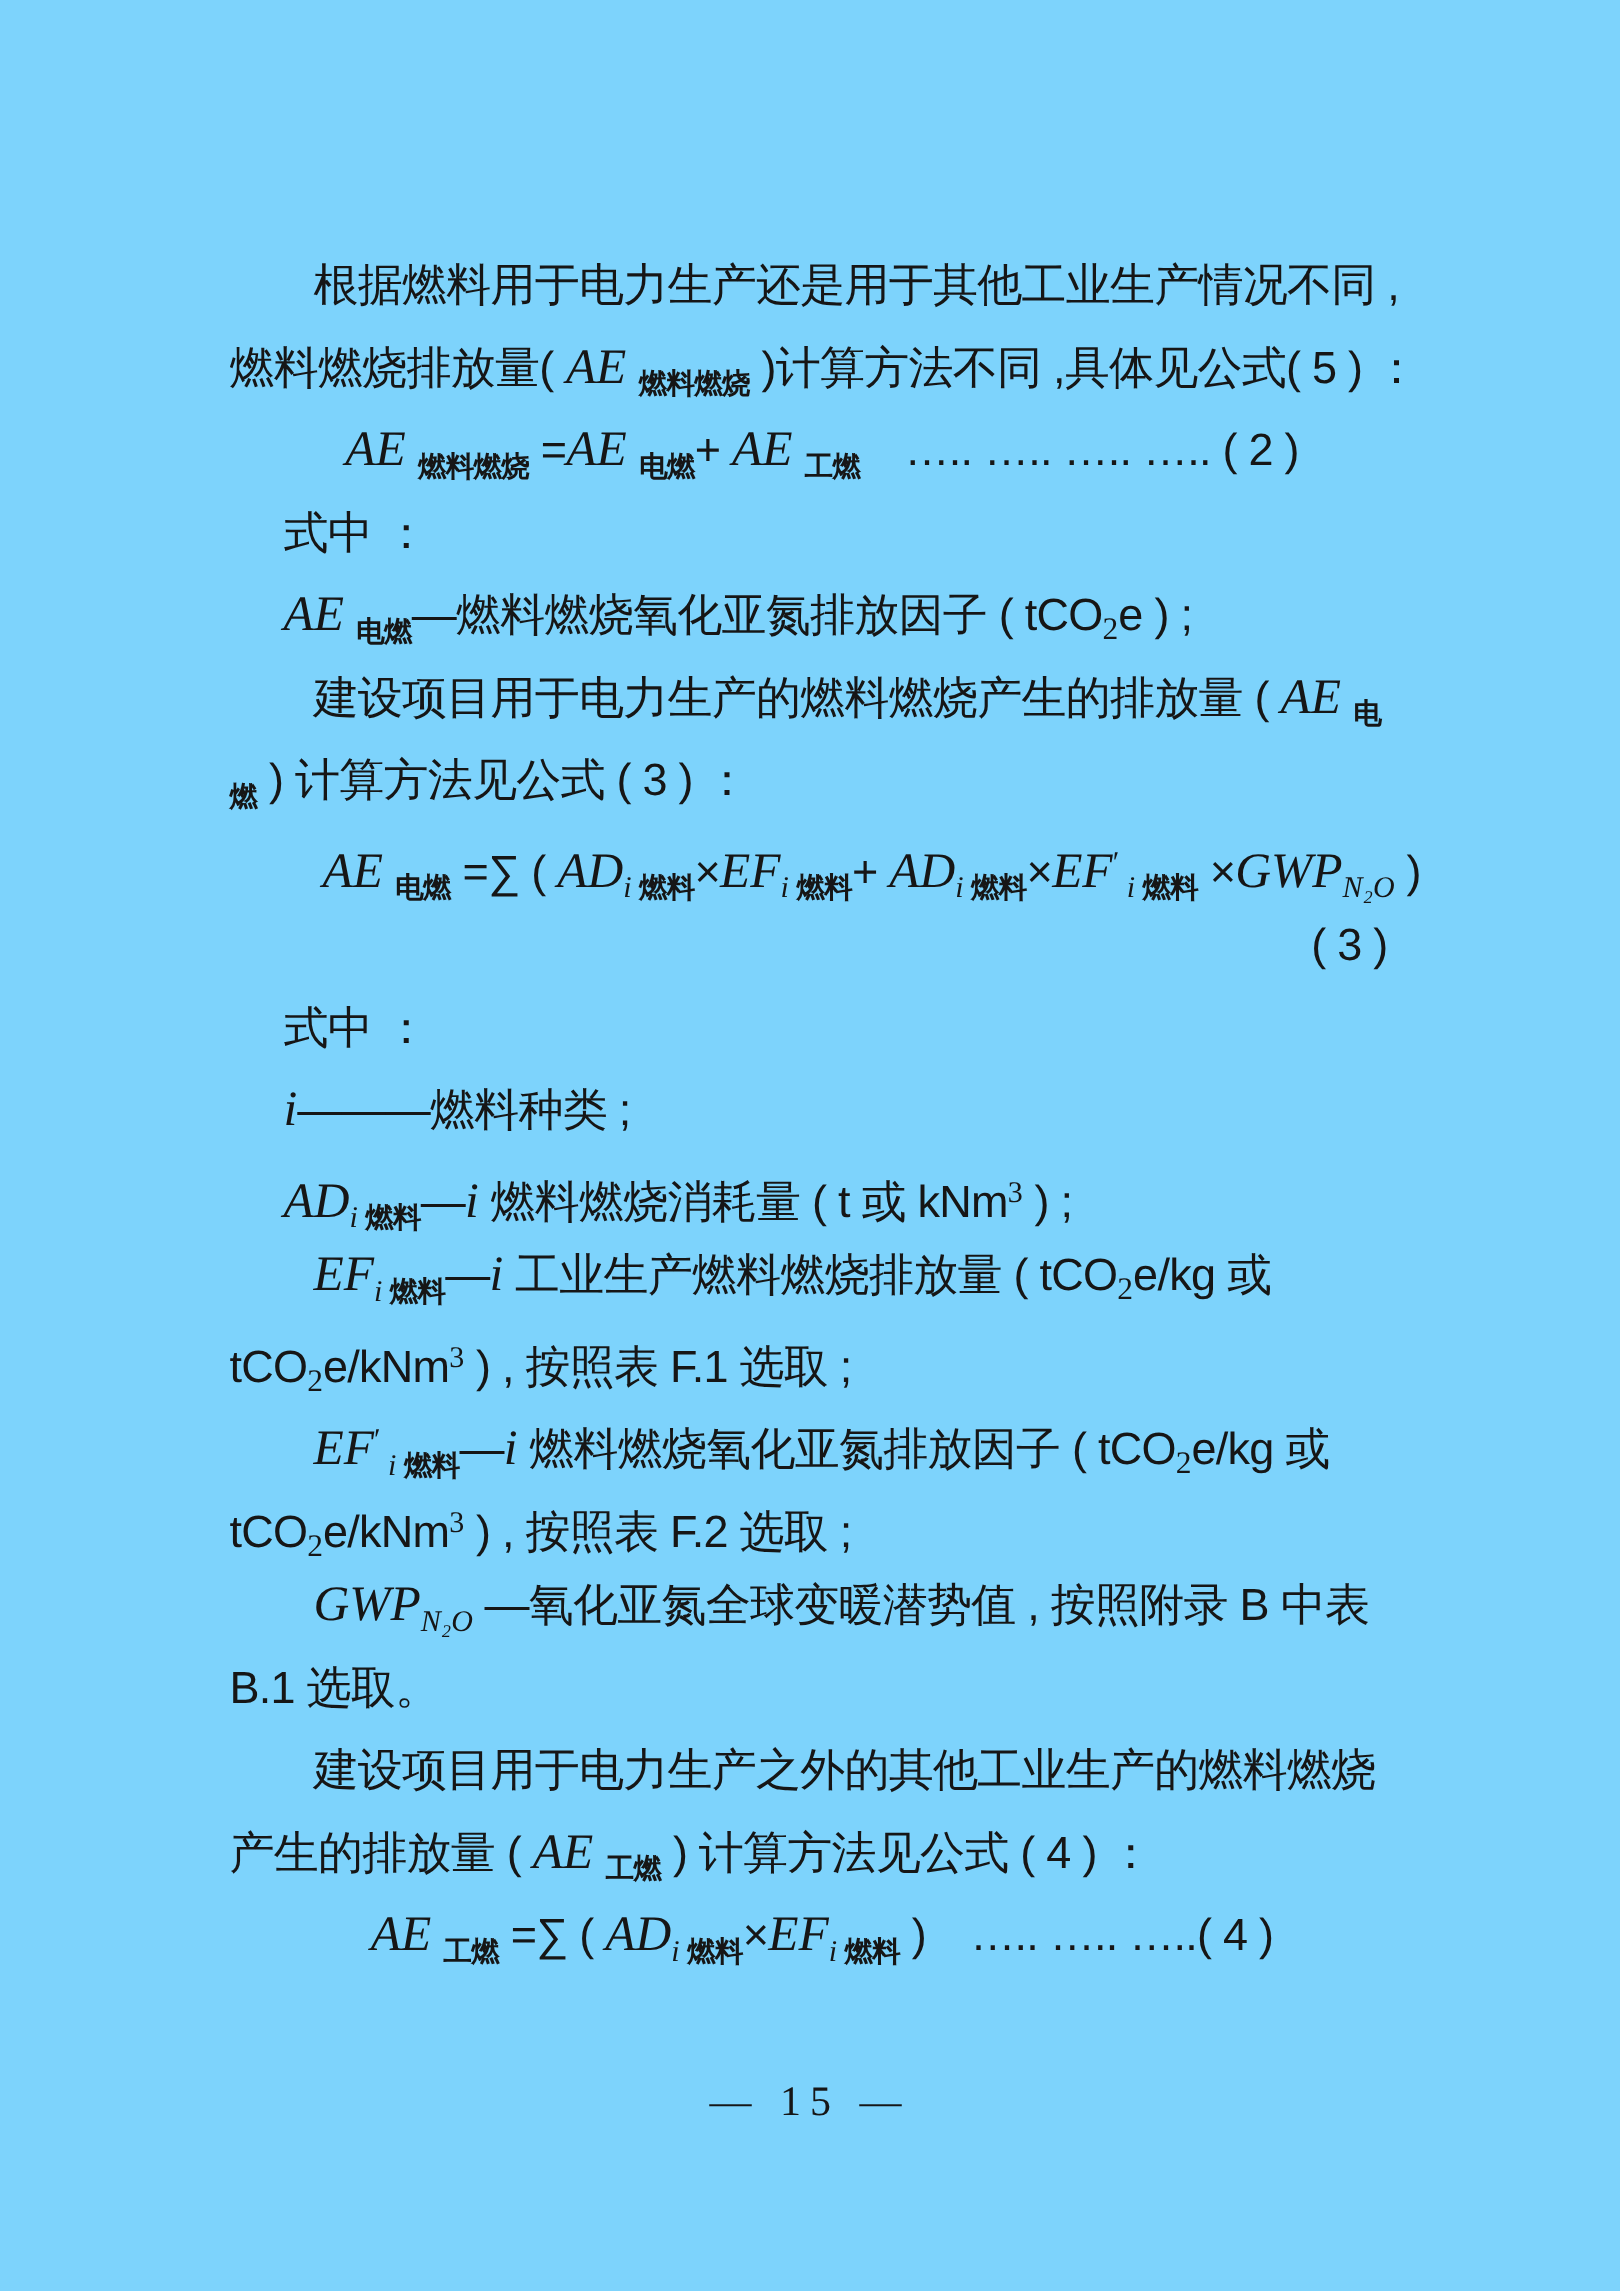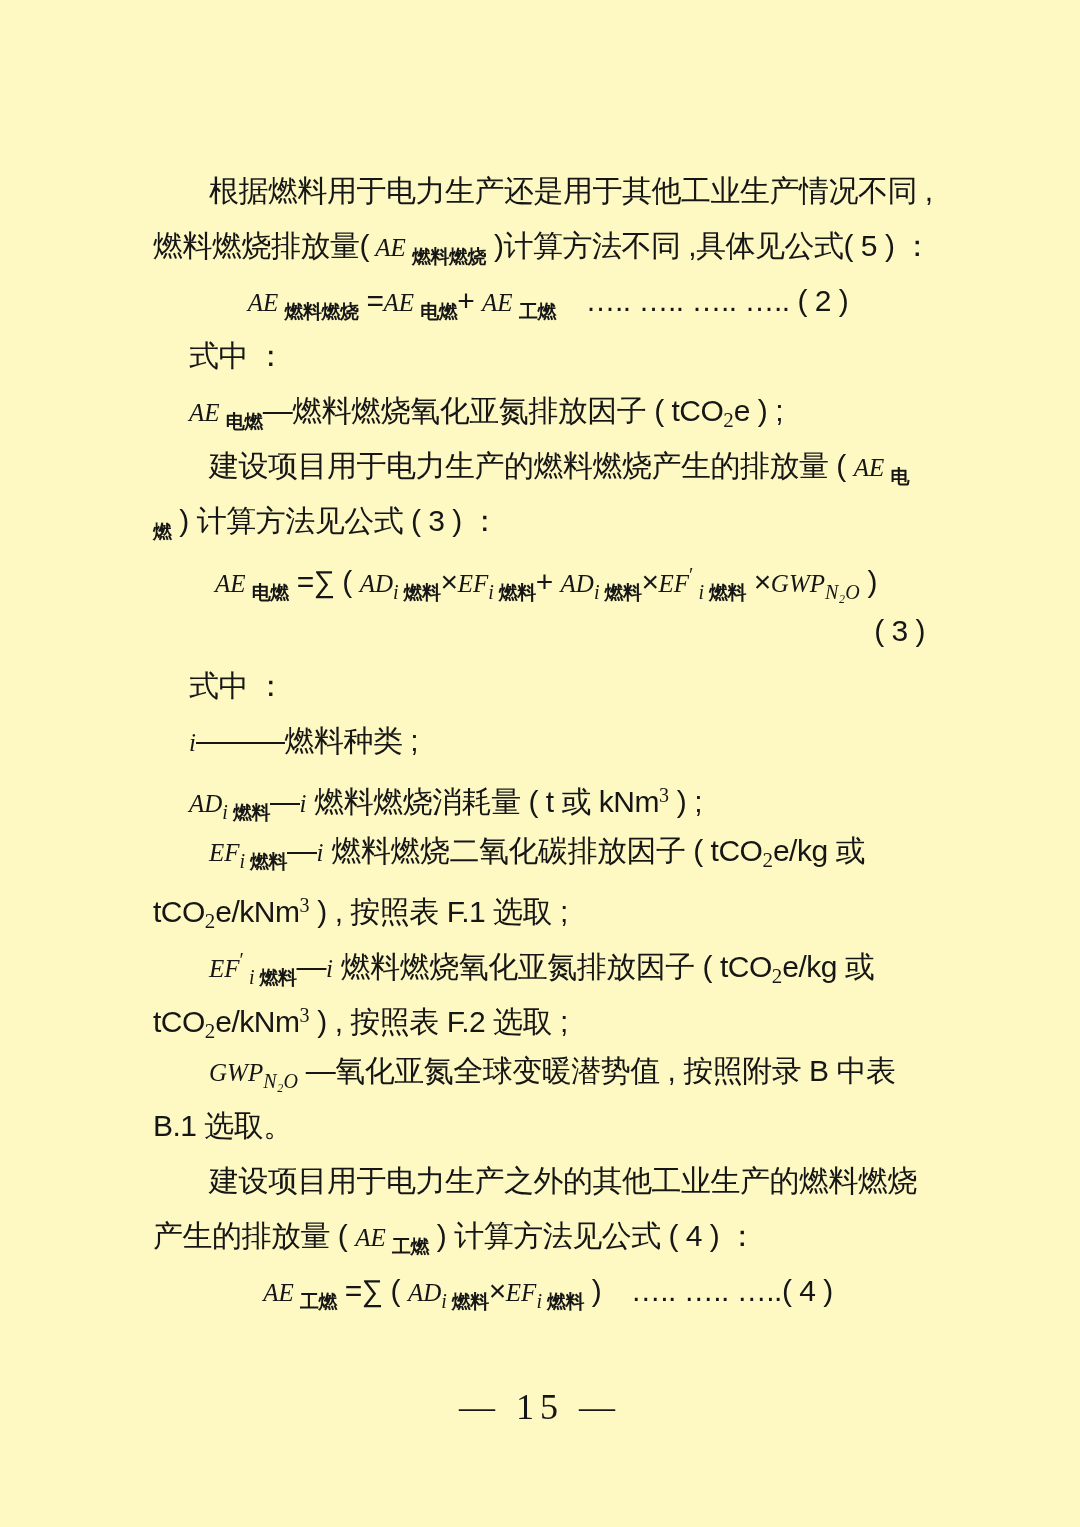--- a/index.html
+++ b/index.html
@@ -1,20 +1,20 @@
 <!DOCTYPE html>
 <html><head>
 <meta charset="utf-8">
 <style>
   html,body{margin:0;padding:0;background:#e8e8e8;}
   .page{
     position:relative;
     width:1080px;height:1527px;
     margin:0 auto;
-    background:#fef9c3;
+    background:#7dd3fc;
     color:#161616;
     overflow:hidden;
     font-family:"Liberation Serif", serif;
   }
   .content{
     position:absolute;
     left:153px;
     top:163px;
     width:790px;
   }
@@ -38,21 +38,21 @@
     letter-spacing:-0.5px;
   }
   .cnb{
     font-family:"Liberation Sans", sans-serif;
     font-weight:400;
     letter-spacing:-0.5px;
   }
   .it{
     font-family:"Liberation Serif", serif;
     font-style:italic;
-    font-size:25px;
+    font-size:33px;
   }
   .sub{
     font-family:"Liberation Serif", serif;
     font-size:21px;
     vertical-align:-6px;
   }
   .sup{
     font-family:"Liberation Serif", serif;
     font-size:20px;
     vertical-align:10px;
@@ -76,21 +76,21 @@
     font-size:19px;
     vertical-align:-7px;
     letter-spacing:-0.5px;
   }
   .page-number{
     position:absolute;
     top:1386px;
     left:0;
     width:100%;
     text-align:center;
-    font-size:36px;
+    font-size:28px;
     font-family:"Liberation Serif", serif;
     letter-spacing:6px;
     color:#161616;
   }
 </style>
 </head>
 <body>
 
 <div class="page">
   <div class="content">
@@ -99,21 +99,21 @@
       <div class="line f-center"><span class="it">AE </span><span class="subcn">燃料燃烧</span><span class="cn"> =</span><span class="it">AE </span><span class="subcn">电燃</span><span class="cn">+ </span><span class="it">AE </span><span class="subcn">工燃</span><span class="cn">　….. ….. ….. ….. ( 2 )</span></div>
       <div class="line def"><span class="cn">式中 ：</span></div>
       <div class="line def"><span class="it">AE </span><span class="subcn">电燃</span><span class="cn">—燃料燃烧氧化亚氮排放因子 ( tCO</span><span class="sub">2</span><span class="cn">e ) ;</span></div>
       <div class="line indent"><span class="cn">建设项目用于电力生产的燃料燃烧产生的排放量 ( </span><span class="it">AE </span><span class="subcn">电</span></div>
       <div class="line flush"><span class="subcn">燃</span><span class="cn"> ) 计算方法见公式 ( 3 ) ：</span></div>
       <div class="line f-left"><span class="it">AE </span><span class="subcn">电燃</span><span class="cn"> =∑ ( </span><span class="it">AD</span><span class="subit">i </span><span class="subcn">燃料</span><span class="cn">×</span><span class="it">EF</span><span class="subit">i </span><span class="subcn">燃料</span><span class="cn">+ </span><span class="it">AD</span><span class="subit">i </span><span class="subcn">燃料</span><span class="cn">×</span><span class="it">EF</span><span class="sup">′</span><span class="subit"> i </span><span class="subcn">燃料</span><span class="cn"> ×</span><span class="it">GWP</span><span class="subit">N₂O</span><span class="cn"> )</span></div>
       <div class="line f-right"><span class="cn">( 3 )</span></div>
       <div class="line def"><span class="cn">式中 ：</span></div>
       <div class="line def"><span class="it">i</span><span class="cn">———燃料种类 ;</span></div>
       <div class="line def"><span class="it">AD</span><span class="subit">i </span><span class="subcn">燃料</span><span class="cn">—</span><span class="it">i</span><span class="cn"> 燃料燃烧消耗量 ( t 或 kNm</span><span class="sup">3</span><span class="cn"> ) ;</span></div>
-      <div class="line indent"><span class="it">EF</span><span class="subit">i </span><span class="subcn">燃料</span><span class="cn">—</span><span class="it">i</span><span class="cn"> 燃料燃烧二氧化碳排放因子 ( tCO</span><span class="sub">2</span><span class="cn">e/kg 或</span></div>
+      <div class="line indent"><span class="it">EF</span><span class="subit">i </span><span class="subcn">燃料</span><span class="cn">—</span><span class="it">i</span><span class="cn"> 工业生产燃料燃烧排放量 ( tCO</span><span class="sub">2</span><span class="cn">e/kg 或</span></div>
       <div class="line flush"><span class="cn">tCO</span><span class="sub">2</span><span class="cn">e/kNm</span><span class="sup">3</span><span class="cn"> ) , 按照表 F.1 选取 ;</span></div>
       <div class="line indent"><span class="it">EF</span><span class="sup">′</span><span class="subit"> i </span><span class="subcn">燃料</span><span class="cn">—</span><span class="it">i</span><span class="cn"> 燃料燃烧氧化亚氮排放因子 ( tCO</span><span class="sub">2</span><span class="cn">e/kg 或</span></div>
       <div class="line flush"><span class="cn">tCO</span><span class="sub">2</span><span class="cn">e/kNm</span><span class="sup">3</span><span class="cn"> ) , 按照表 F.2 选取 ;</span></div>
       <div class="line indent"><span class="it">GWP</span><span class="subit">N₂O</span><span class="cn"> —氧化亚氮全球变暖潜势值 , 按照附录 B 中表</span></div>
       <div class="line flush"><span class="cn">B.1 选取。</span></div>
       <div class="line indent"><span class="cn">建设项目用于电力生产之外的其他工业生产的燃料燃烧</span></div>
       <div class="line flush"><span class="cn">产生的排放量 ( </span><span class="it">AE </span><span class="subcn">工燃</span><span class="cn"> ) 计算方法见公式 ( 4 ) ：</span></div>
       <div class="line f-center"><span class="it">AE </span><span class="subcn">工燃</span><span class="cn"> =∑ ( </span><span class="it">AD</span><span class="subit">i </span><span class="subcn">燃料</span><span class="cn">×</span><span class="it">EF</span><span class="subit">i </span><span class="subcn">燃料</span><span class="cn"> )　….. ….. …..( 4 )</span></div>
     </div>
   <div class="page-number">— 15 —</div>

